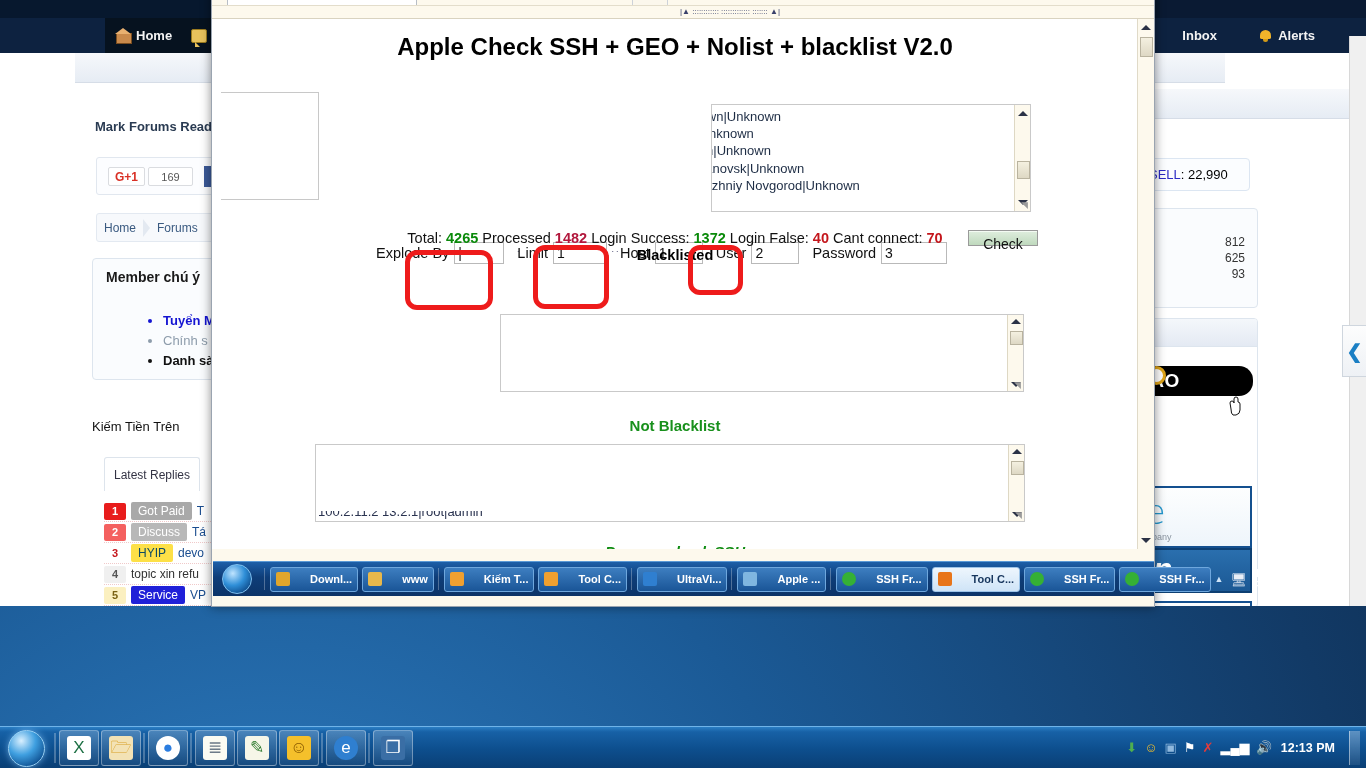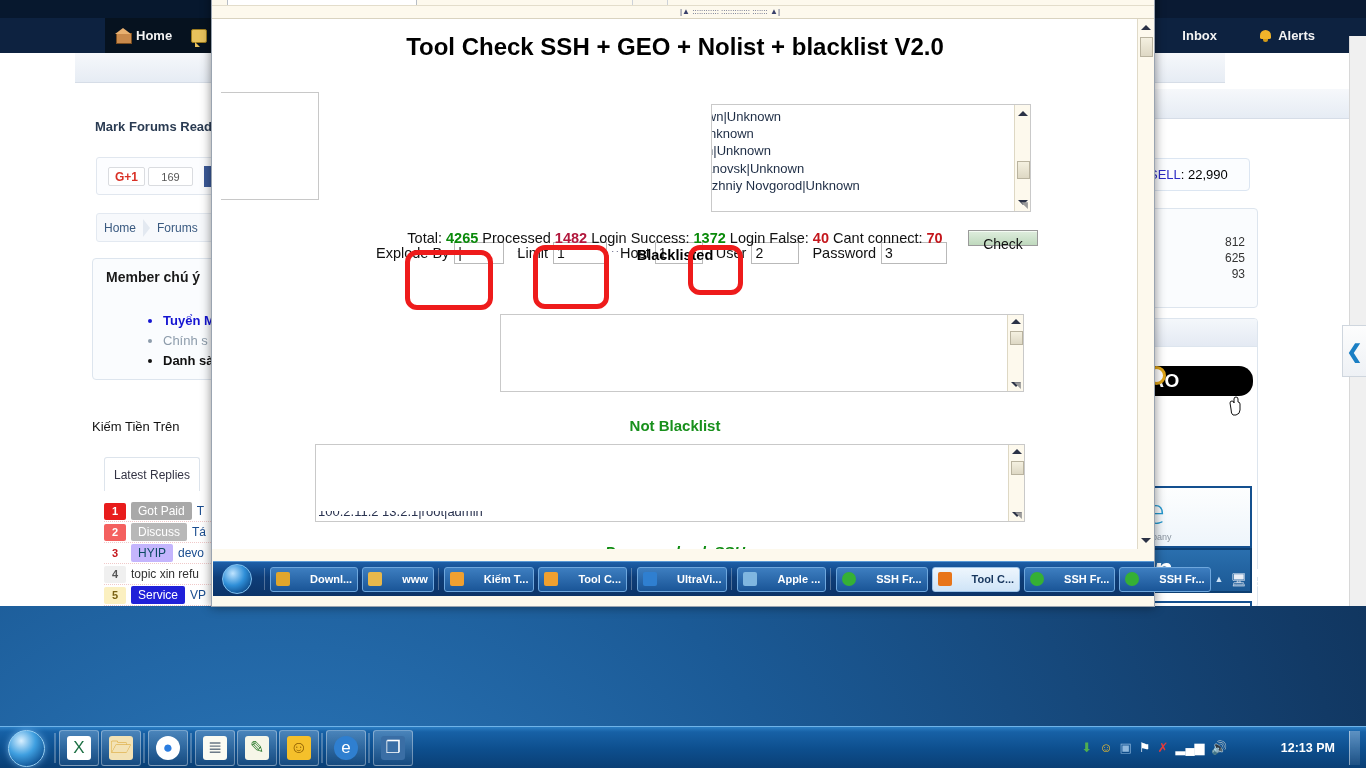--- a/index.html
+++ b/index.html
@@ -424,21 +424,21 @@
   .pinned {
     width:40px; height:36px; margin-right:2px; flex:none;
     background:linear-gradient(rgba(255,255,255,.22),rgba(255,255,255,.05));
     border:1px solid rgba(255,255,255,.35); border-radius:3px;
     display:flex; align-items:center; justify-content:center;
   }
   .psep { width:2px; height:30px; background:rgba(255,255,255,.25); margin-right:3px; flex:none; }
   #outer-tray {
     margin-left:auto; display:flex; align-items:center; gap:8px; padding-right:6px;
   }
-  #outer-tray .oclock { font-size:12.5px; color:#fff; font-weight:bold;margin-left:45px; }
+  #outer-tray .oclock { font-size:12.5px; color:#fff; font-weight:bold; }
   .showdesk {
     width:11px; height:34px; margin-left:6px; flex:none;
     background:linear-gradient(rgba(255,255,255,.3),rgba(255,255,255,.08));
     border-left:1px solid rgba(255,255,255,.45);
   }
   .topstrip {
     position:absolute; left:0; top:0; width:1366px; height:18px;
     background:#07182e;
   }
   .topstrip-right {
@@ -508,21 +508,21 @@
           <span class="tagpill" style="background: rgb(169, 169, 169); color: rgb(255, 255, 255);">Got Paid</span>
           <span class="rtext" style="color: rgb(26, 77, 143);">T</span>
         </div>
         <div class="reply-row">
           <span class="rnum" style="background: rgb(244, 96, 95); color: rgb(255, 255, 255);">2</span>
           <span class="tagpill" style="background: rgb(184, 184, 184); color: rgb(255, 255, 255);">Discuss</span>
           <span class="rtext" style="color: rgb(26, 77, 143);">Tá</span>
         </div>
         <div class="reply-row">
           <span class="rnum" style="background: rgb(255, 255, 255); color: rgb(196, 22, 28);">3</span>
-          <span class="tagpill" style="background: #c4b5fd; color: rgb(13, 74, 99);">HYIP</span>
+          <span class="tagpill" style="background: #fde047; color: rgb(13, 74, 99);">HYIP</span>
           <span class="rtext" style="color: rgb(26, 77, 143);">devo</span>
         </div>
         <div class="reply-row">
           <span class="rnum" style="background: rgb(240, 240, 240); color: rgb(85, 85, 85);">4</span>
           <span class="rtext" style="color: rgb(51, 51, 51);">topic  xin refu</span>
         </div>
         <div class="reply-row">
           <span class="rnum" style="background: rgb(251, 240, 192); color: rgb(122, 98, 18);">5</span>
           <span class="tagpill" style="background: rgb(32, 32, 216); color: rgb(255, 255, 255);">Service</span>
           <span class="rtext" style="color: rgb(26, 77, 143);">VP</span>
@@ -584,21 +584,21 @@
     <div class="fg-tab2">
       
     </div>
   </div>
 
   <div class="fg-findbar"></div>
   <div class="fg-dots">|▲&nbsp;::::::::::::&nbsp;:::::::::::::&nbsp;:::::::&nbsp;▲|</div>
 
   <div class="page">
 
-    <div class="page-title">Tool Check SSH + GEO + Nolist + blacklist V2.0</div>
+    <div class="page-title">Apple Check SSH + GEO + Nolist + blacklist V2.0</div>
     <div class="red-dot"></div>
 
     <div class="panel-card">
       <div class="left-ta"></div>
 
       <div class="geo-ta">
         <div class="geo-lines" id="geo-lines">
             <div>own|Unknown|Unknown</div>
             <div>Unknown|Unknown</div>
             <div>vn|Unknown|Unknown</div>

